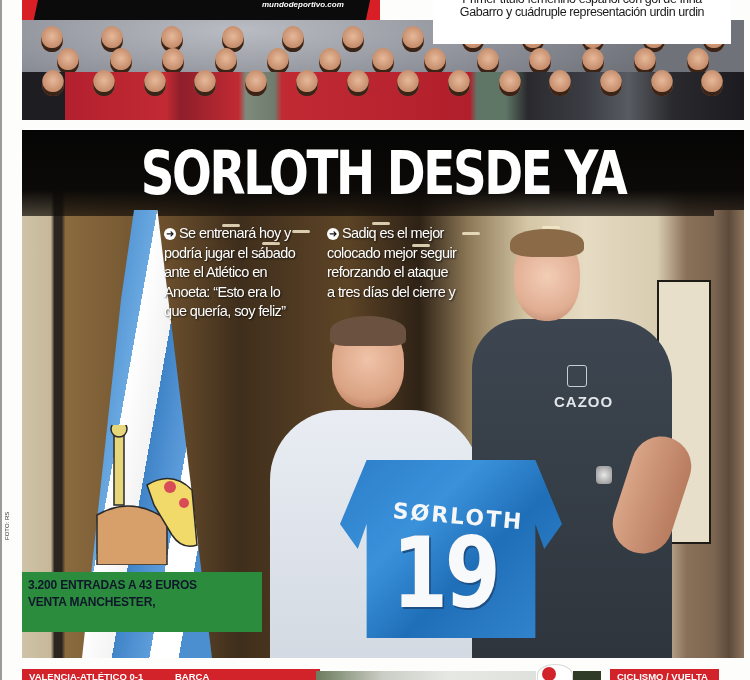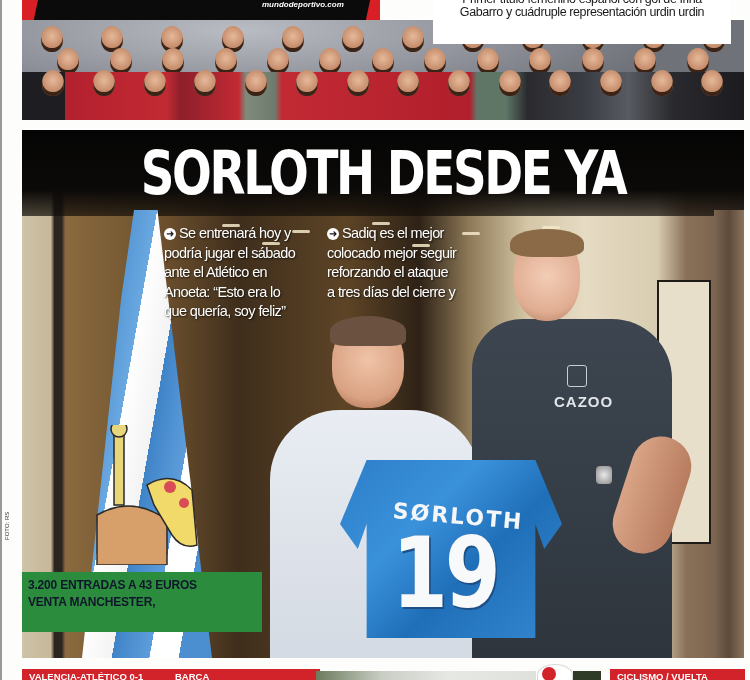--- a/index.html
+++ b/index.html
@@ -212,21 +212,21 @@
   }
 
   
   .bottom-tab {
     position:absolute; top:669px; height:11px; background:#d2232a; color:#ffffff;
     font-size:9.5px; font-weight:bold; line-height:15px; padding-left:7px; overflow:hidden; box-sizing:border-box;
     white-space:nowrap;
   }
   .tab-valencia { left:22px; width:147px; }
   .tab-barca { left:168px; width:152px; }
-  .tab-cycling { left:610px; width:135px; }
+  .tab-cycling { left:610px; width:109px; }
   .bottom-photo {
     position:absolute; left:316px; top:671px; width:220px; height:9px;
     background:linear-gradient(90deg,#6c7b5c,#c9cdc4 30%,#e6e8e4 60%,#dfe2dc);
   }
   .bottom-badge {
     position:absolute; left:537px; top:664px; width:36px; height:22px; border-radius:50% 50% 0 0;
     background:#ffffff; border:1px solid #d8d8d8; box-sizing:border-box;
   }
   .bottom-badge::after {
     content:""; position:absolute; left:4px; top:2px; width:14px; height:14px; border-radius:50%; background:#d2232a;

